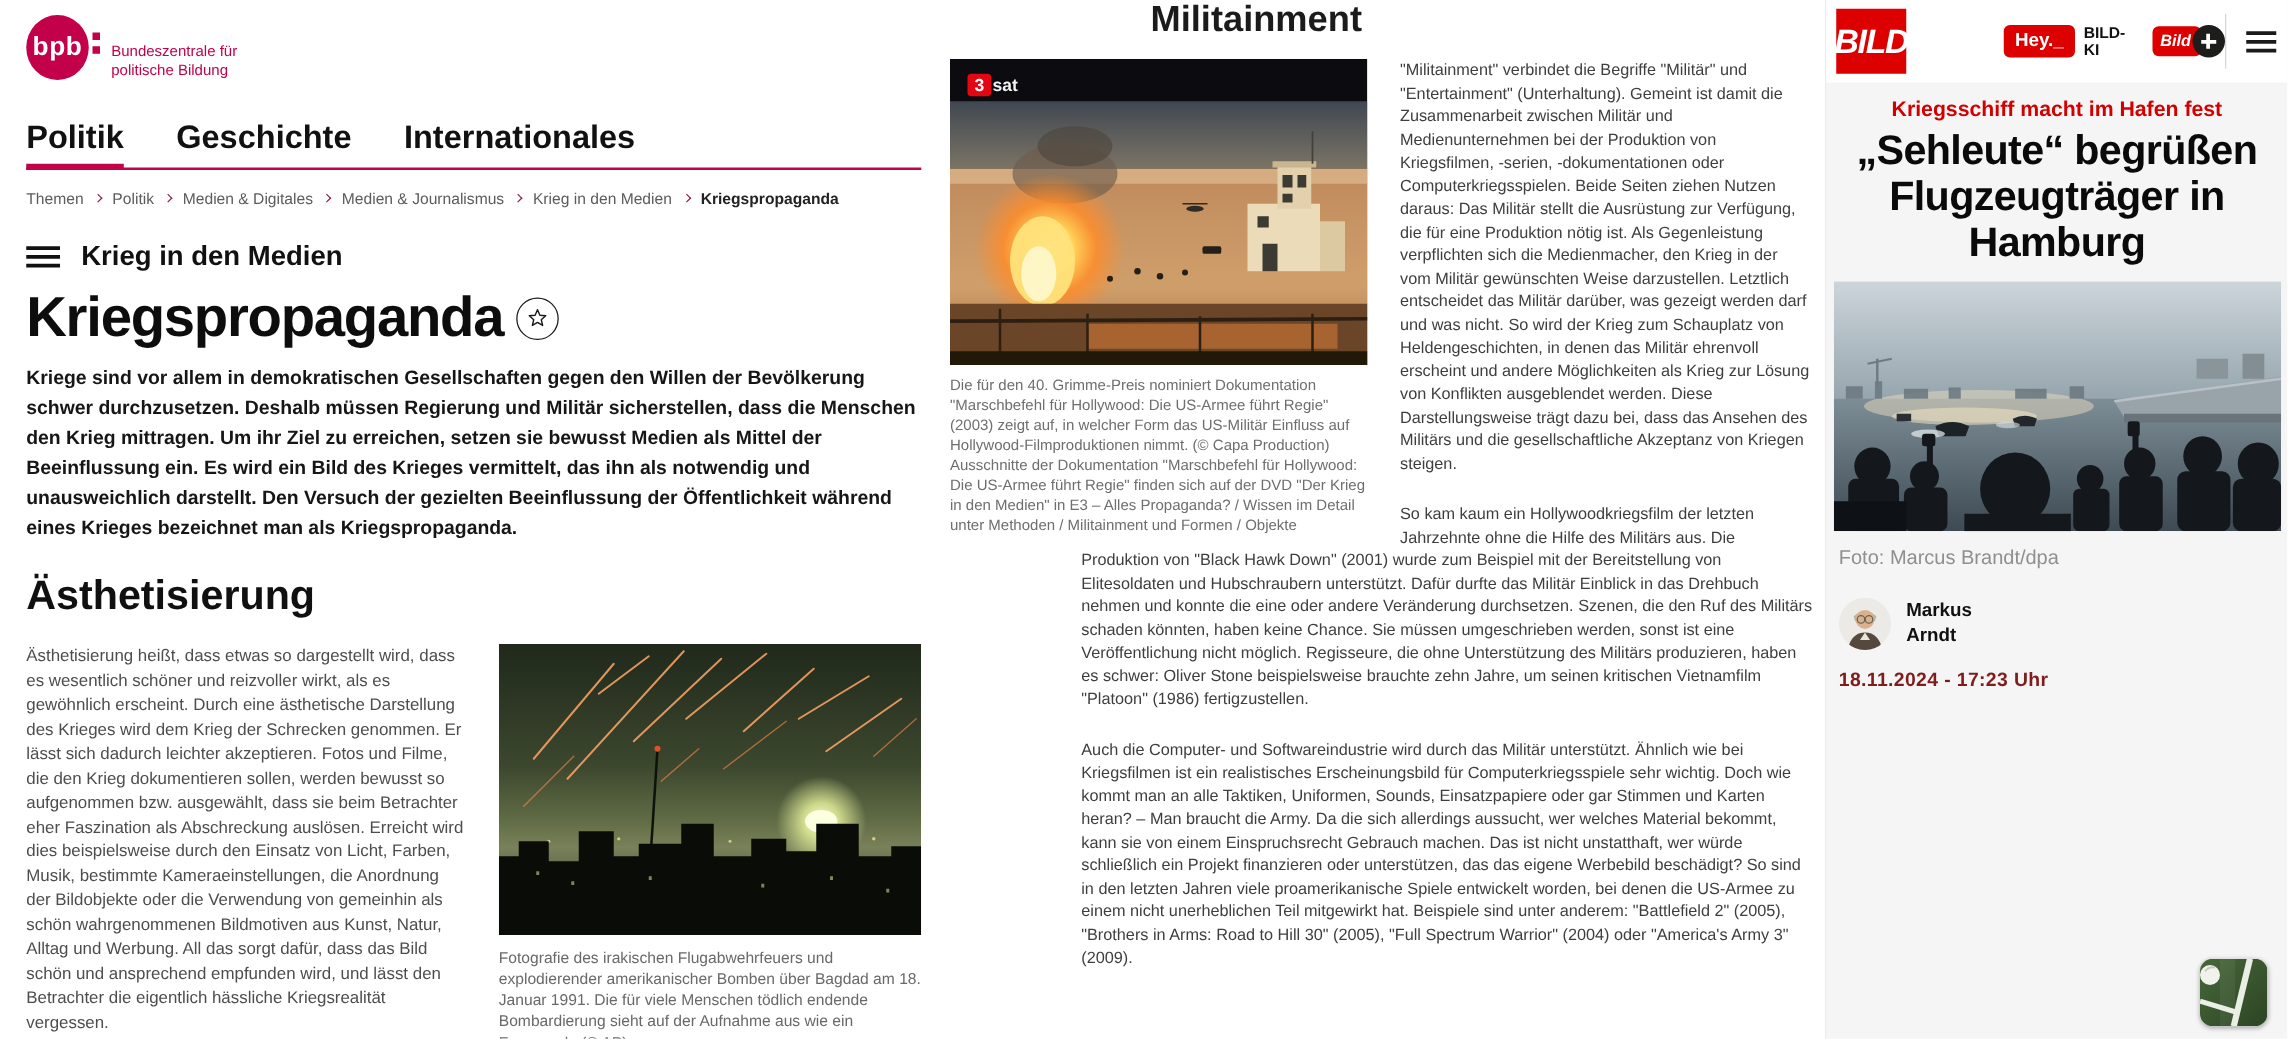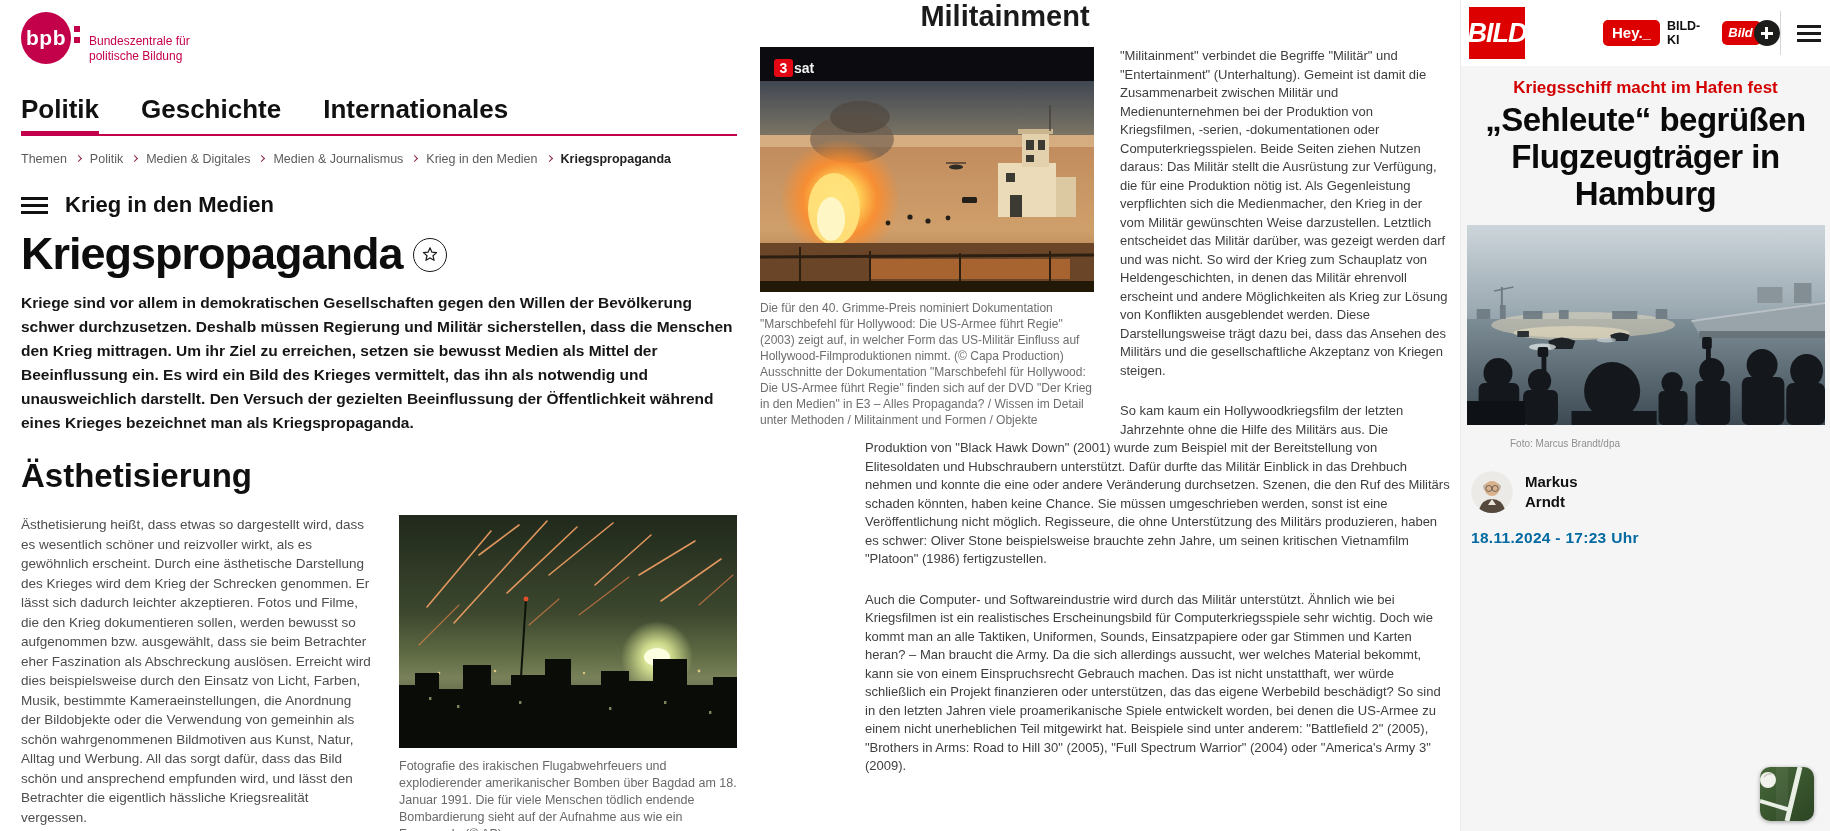--- a/index.html
+++ b/index.html
@@ -65,26 +65,26 @@
   .bild-right { margin-left:auto; display:flex; align-items:center; gap:16px; }
   .v-divider { width:1px; height:44px; background:#d6d6d6; }
   .burger.dark i { width:24px; height:3px; background:#1a1a1a; }
   .bild-body { padding:12px 6px 0; }
   .kicker { text-align:center; color:#d20000; font-weight:800; font-size:17px; }
   .headline { text-align:center; color:#0a0a0a; font-weight:800; font-size:33px; line-height:1.12; letter-spacing:-0.5px; margin-top:4px; padding:0 4px; }
   .harbor { width:358px; height:200px; margin:12px auto 0; overflow:hidden; }
   .harbor svg { display:block; width:100%; height:100%; }
   .bild-caption { padding:10px 4px 0; }
   .cap-bold { font-size:15.5px; font-weight:700; line-height:1.32; color:#1a1a1a; display:block; }
-  .credit { font-size:10px; color:#8f8f8f; margin-top:3px;margin-left:39px; }
+  .credit { font-size:16px; color:#8f8f8f; margin-top:3px; }
   .author { display:flex; align-items:center; gap:12px; margin-top:22px; padding-left:4px; cursor:pointer; }
   .avatar { width:42px; height:42px; border-radius:50%; overflow:hidden; flex:0 0 auto; }
   .avatar svg { display:block; width:100%; height:100%; }
   .author-name { font-size:15px; font-weight:800; color:#111; line-height:1.3; }
-  .pubdate { margin-top:16px; padding-left:4px; font-size:15.5px; font-weight:800; color:#0369a1; letter-spacing:.3px; }
+  .pubdate { margin-top:16px; padding-left:4px; font-size:15.5px; font-weight:800; color:#7f1d1d; letter-spacing:.3px; }
   .widget { position:absolute; right:16px; bottom:10px; width:54px; height:54px; border-radius:10px; overflow:hidden; box-shadow:0 1px 4px rgba(0,0,0,.35); cursor:pointer; }
   .widget svg { display:block; width:100%; height:100%; }
 </style>
 </head>
 <body>
 
 <div class="page">
 
   <section class="bpb">
     <div class="bpb-logo-row">

